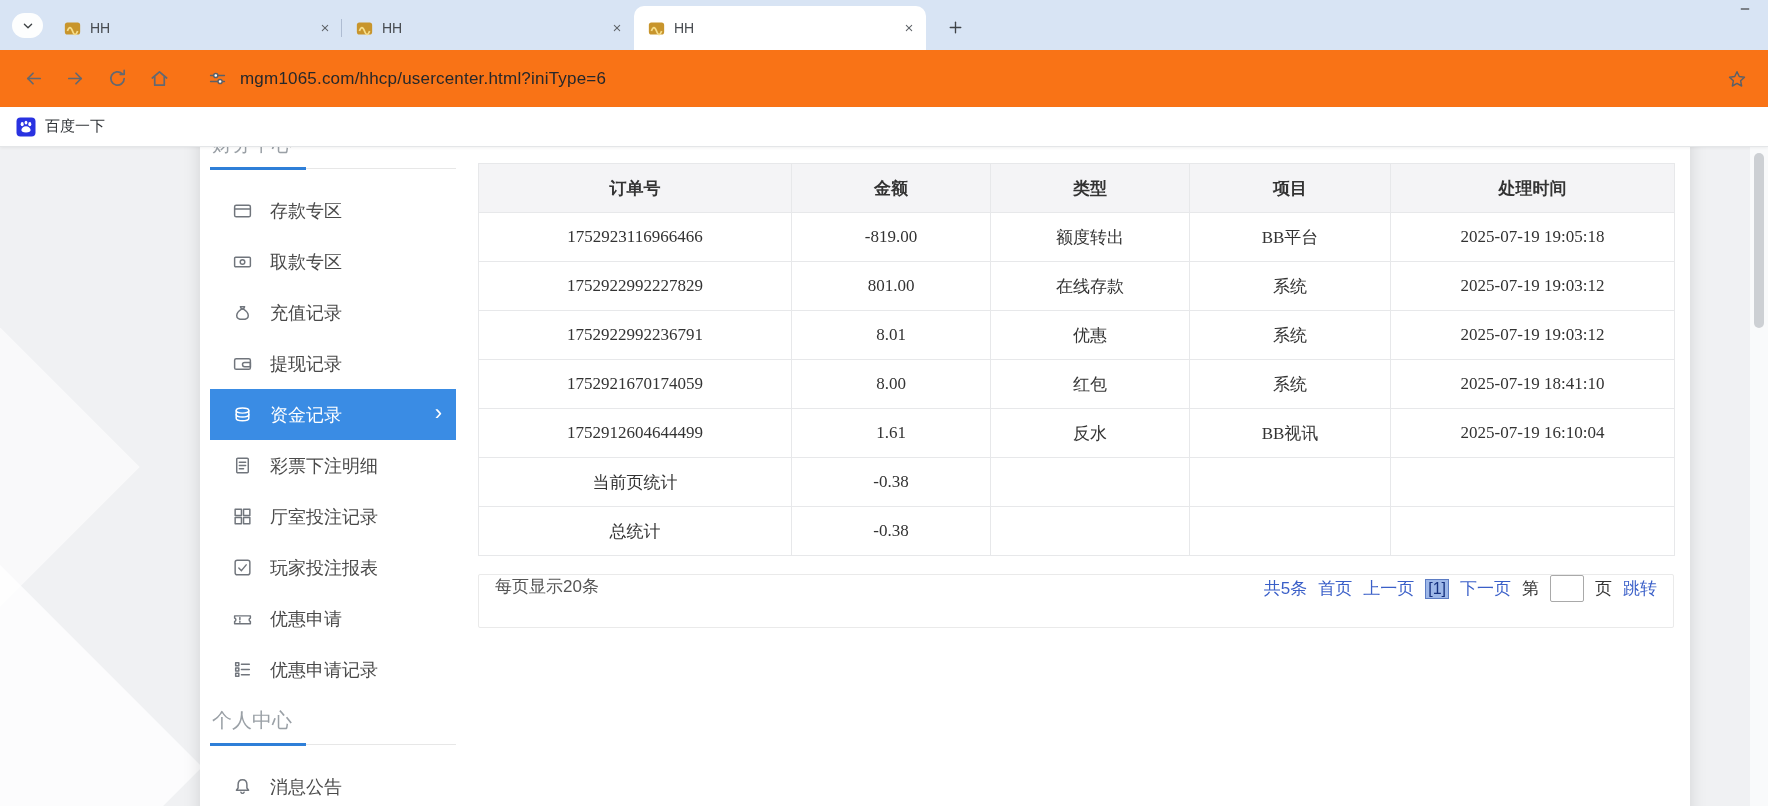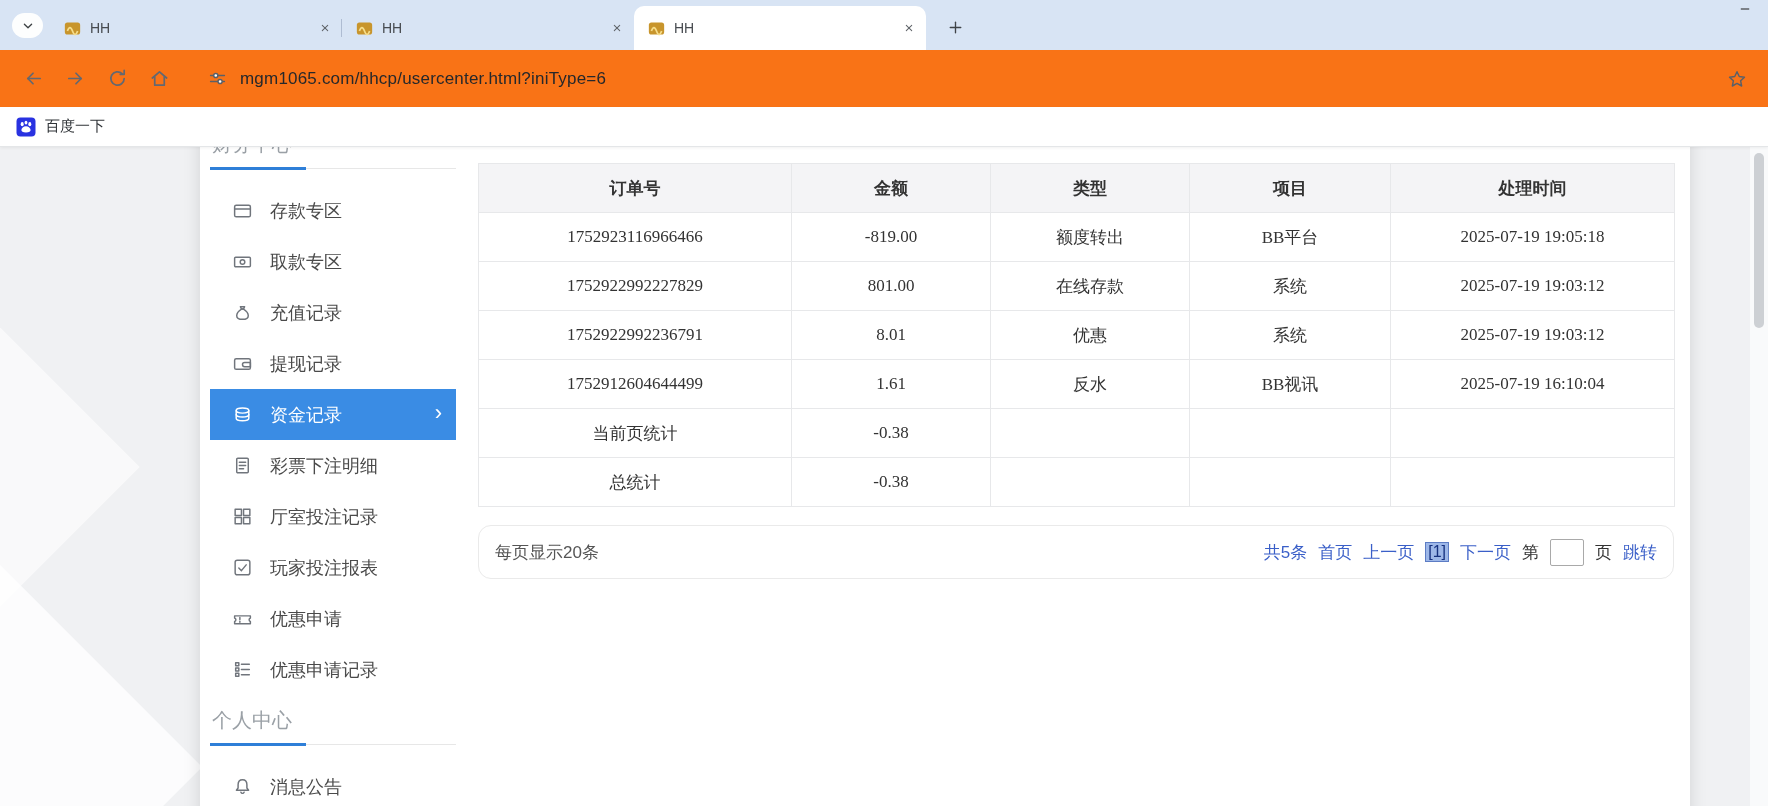--- a/index.html
+++ b/index.html
@@ -72,21 +72,21 @@
   .f-select { width:114px; height:34px; border:1px solid #999; border-radius:3px; margin-left:12px; display:flex; align-items:center; padding:0 10px; position:relative; font-size:16px; color:#222; background:#fff; cursor:pointer; }
   .sel-arrow { position:absolute; right:9px; top:14px; width:0; height:0; border:5px solid transparent; border-top:6px solid #444; }
   .f-label.ml { margin-left:12px; }
   .f-input { width:166px; height:32px; border:1px solid #9b9b9b; border-radius:2px; margin-left:6px; padding:0 8px; font-size:15.5px; color:#222; font-family:inherit; background:#fff; }
   .search-btn { margin-left:26px; width:58px; height:36px; background:var(--accent-blue,#2d8cf0); color:#fff; border:none; border-radius:3px; font-size:17px; cursor:pointer; font-family:inherit; }
 
   .data-table { width:100%; border-collapse:collapse; margin-top:14px; table-layout:fixed;font-family:Liberation Serif, serif; }
   .data-table th, .data-table td { border:1px solid #e7e8ea; height:49px; text-align:center; font-size:17px; color:#333; padding:0 6px; overflow:hidden; white-space:nowrap; }
   .data-table th { background:#f4f4f6; font-weight:700; }
 
-  .pagebar { margin-top:18px; height:54px; border:1px solid #eaeaea; border-radius:13px; display:flex; align-items:center; padding:0 16px; font-size:17px; color:#555; }
+  .pagebar { margin-top:18px; height:54px; border:1px solid #eaeaea; border-radius:2px; display:flex; align-items:flex-start; padding:0 16px; font-size:17px; color:#555; }
   .pagebar .right { margin-left:auto; display:flex; align-items:center; gap:11px; }
   .pg-link { color:var(--link-blue,#3a5fc8); cursor:pointer; }
   .pg-total { color:var(--link-blue,#3a5fc8); }
   .pg-current { background:#9db7e8; border:1px solid #5c7cc4; color:#16317f; padding:0 2px; font-size:16px; }
   .pg-input { width:34px; height:27px; border:1px solid #a9a9a9; border-radius:2px; font-family:inherit; font-size:15px; text-align:center; }
   .pg-label { color:#333; }
 </style>
 </head>
 <body>
 
@@ -371,20 +371,27 @@
                 <td>在线存款</td>
                 <td>系统</td>
                 <td>2025-07-19 19:03:12</td>
               </tr>
               <tr>
                 <td>1752922992236791</td>
                 <td>8.01</td>
                 <td>优惠</td>
                 <td>系统</td>
                 <td>2025-07-19 19:03:12</td>
+              </tr>
+              <tr>
+                <td>1752921670174059</td>
+                <td>8.00</td>
+                <td>红包</td>
+                <td>系统</td>
+                <td>2025-07-19 18:41:10</td>
               </tr>
               <tr>
                 <td>1752912604644499</td>
                 <td>1.61</td>
                 <td>反水</td>
                 <td>BB视讯</td>
                 <td>2025-07-19 16:10:04</td>
               </tr>
               <tr>
                 <td>当前页统计</td>

